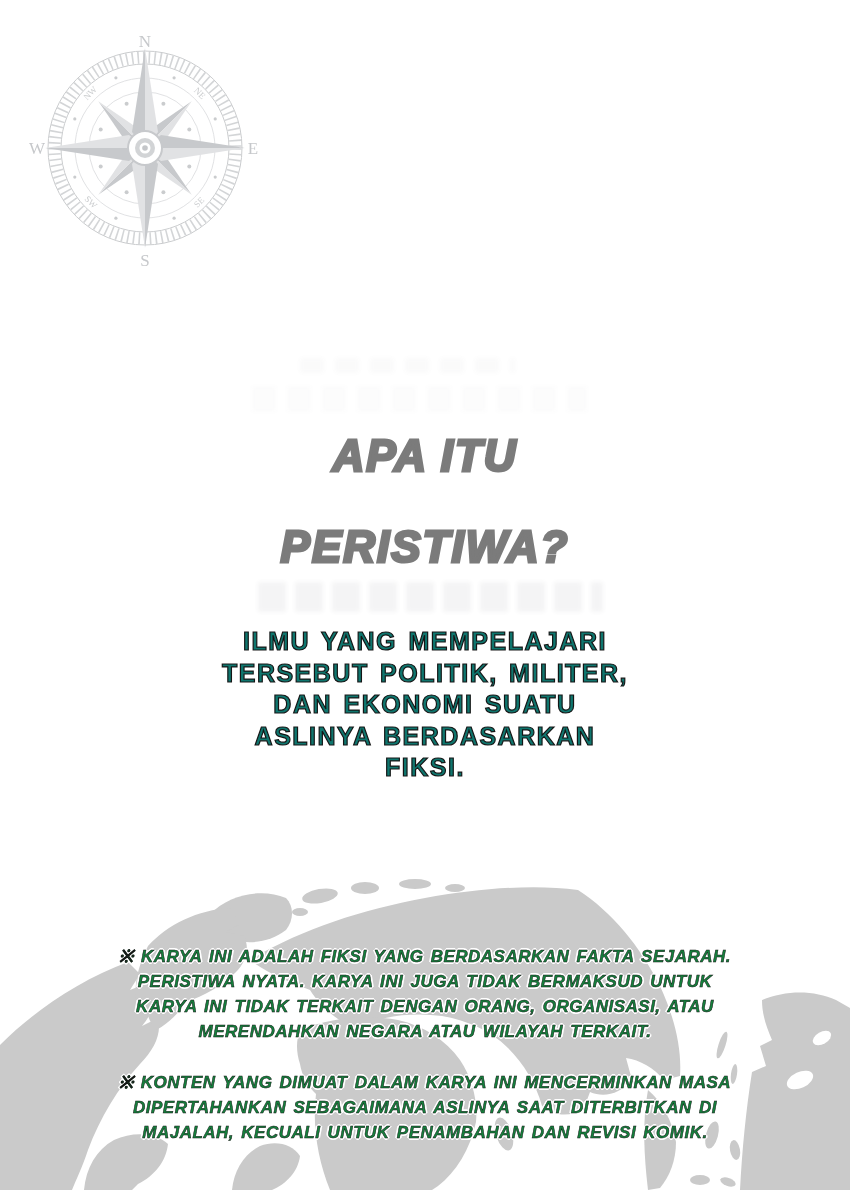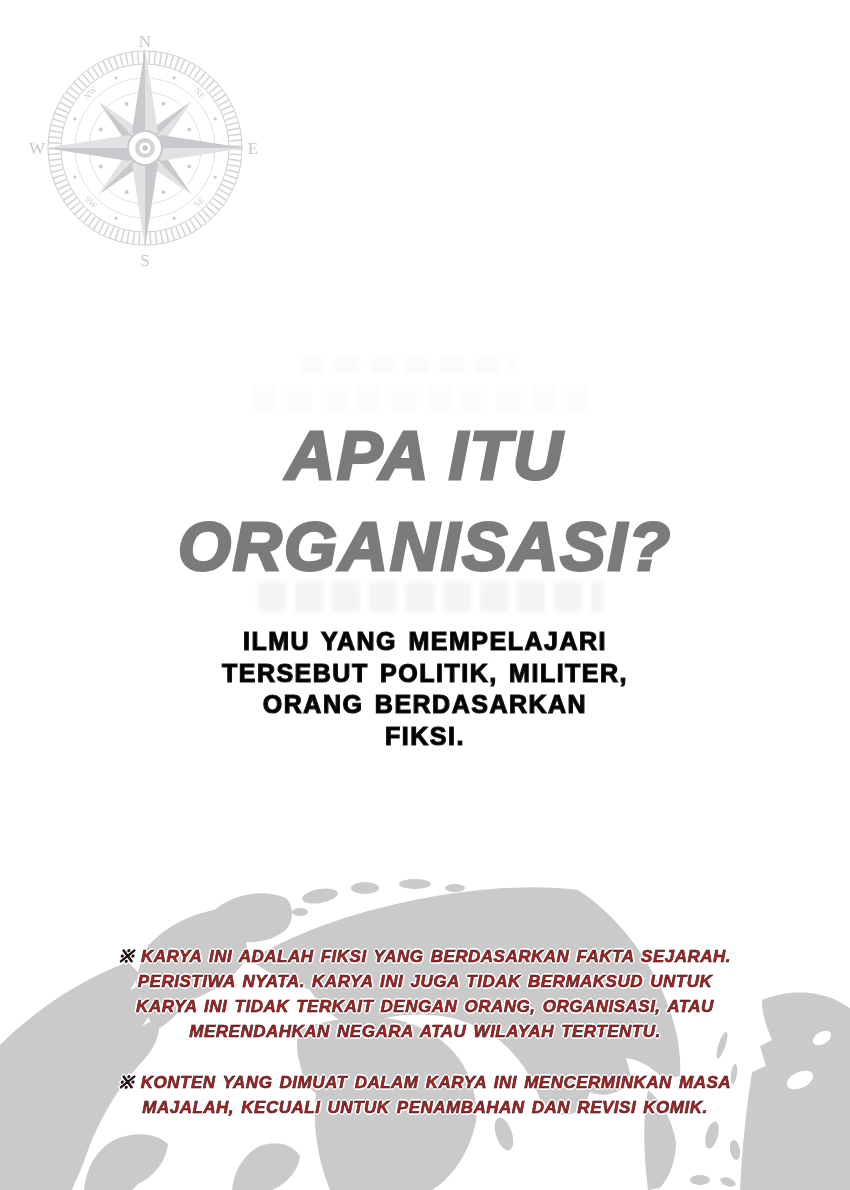--- a/index.html
+++ b/index.html
@@ -22,35 +22,35 @@
          background:repeating-linear-gradient(90deg,rgba(125,125,130,.12) 0 24px,rgba(255,255,255,0) 24px 35px);}
   .ghost-1{left:300px;top:358px;width:215px;height:15px;opacity:.30;}
   .ghost-2{left:252px;top:386px;width:335px;height:26px;opacity:.22;}
   .ghost-3{left:258px;top:582px;width:345px;height:30px;opacity:.45;
            background:repeating-linear-gradient(90deg,rgba(110,110,118,.16) 0 28px,rgba(255,255,255,0) 28px 37px);}
 
   
   .title-block{position:absolute;left:0;top:410px;width:850px;text-align:center;
                color:#7b7b7b;font-weight:bold;font-style:italic;
                letter-spacing:2px;line-height:91px;}
-  .title-line{font-size:68px;-webkit-text-stroke:3px #7b7b7b;}
+  .title-line{font-size:44px;-webkit-text-stroke:3px #7b7b7b;}
 
   
   .definition-block{position:absolute;left:0;top:626px;width:850px;text-align:center;
-                    color:#000000;font-weight:bold;font-size:25px;line-height:31.5px;
+                    color:#0f766e;font-weight:bold;font-size:25px;line-height:31.5px;
                     letter-spacing:1.5px;word-spacing:3px;-webkit-text-stroke:1.2px #151515;}
 
   
   .worldmap{position:absolute;left:0;top:850px;width:850px;height:340px;}
   .land{fill:#cacaca;}
   .sea{fill:#ffffff;}
 
   
   .disclaimer{position:absolute;left:0;width:850px;text-align:center;
-              color:#b91c1c;font-weight:bold;font-style:italic;
+              color:#15803d;font-weight:bold;font-style:italic;
               font-size:17px;line-height:25px;letter-spacing:.5px;word-spacing:2px;
               -webkit-text-stroke:.5px #151515;
               text-shadow:-2px 0 0 #fff,2px 0 0 #fff,0 -2px 0 #fff,0 2px 0 #fff,
                           -1px -1px 0 #fff,1px 1px 0 #fff,-1px 1px 0 #fff,1px -1px 0 #fff;}
   .disclaimer-1{top:944px;}
   .disclaimer-2{top:1070px;}
 </style>
 </head>
 <body>
 
@@ -129,27 +129,28 @@
     <text class="inter" x="176.4" y="179" text-anchor="middle" transform="rotate(-45 176.4 176.4)">SE</text>
     <text class="inter" x="67.6" y="179" text-anchor="middle" transform="rotate(45 67.6 176.4)">SW</text>
   </svg>
 
   <div class="ghost ghost-1"></div>
   <div class="ghost ghost-2"></div>
   <div class="ghost ghost-3"></div>
 
   <div class="title-block">
     <div class="title-line">APA ITU</div>
-    <div class="title-line">ORGANISASI?</div>
+    <div class="title-line">PERISTIWA?</div>
   </div>
 
   <div class="definition-block">
     <div>ILMU YANG MEMPELAJARI</div>
     <div>TERSEBUT POLITIK, MILITER,</div>
-    <div>ORANG BERDASARKAN</div>
+    <div>DAN EKONOMI SUATU</div>
+    <div>ASLINYA BERDASARKAN</div>
     <div>FIKSI.</div>
   </div>
 
   <svg class="worldmap" viewBox="0 0 850 340" preserveAspectRatio="none">
 
     <path class="land" d="M0,195 C35,160 80,130 128,112 L140,124 L130,140 L150,132 C158,146 154,162 142,176 L158,168 C162,184 154,200 140,214 C118,238 100,268 88,300 C82,318 76,330 72,340 L0,340 Z"></path>
 
     <path class="land" d="M210,64 C230,44 262,38 286,48 C294,56 294,70 286,80 C268,94 242,96 224,86 C216,80 210,72 210,64 Z"></path>
     <ellipse class="land" cx="320" cy="46" rx="18" ry="7" transform="rotate(-10 320 46)"></ellipse>
     <ellipse class="land" cx="365" cy="38" rx="14" ry="6"></ellipse>
@@ -181,21 +182,22 @@
     <ellipse class="sea" cx="822" cy="188" rx="10" ry="6" transform="rotate(-30 822 188)"></ellipse>
 
     <path class="land" d="M84,340 C86,318 96,300 114,290 C134,281 156,283 168,294 C166,312 154,326 138,334 L132,340 Z"></path>
     <path class="land" d="M232,340 C234,320 244,304 260,296 C276,290 292,294 300,306 C298,322 286,334 272,340 Z"></path>
   </svg>
 
   <div class="disclaimer disclaimer-1">
     <div>※ KARYA INI ADALAH FIKSI YANG BERDASARKAN FAKTA SEJARAH.</div>
     <div>PERISTIWA NYATA. KARYA INI JUGA TIDAK BERMAKSUD UNTUK</div>
     <div>KARYA INI TIDAK TERKAIT DENGAN ORANG, ORGANISASI, ATAU</div>
-    <div>MERENDAHKAN NEGARA ATAU WILAYAH TERTENTU.</div>
+    <div>MERENDAHKAN NEGARA ATAU WILAYAH TERKAIT.</div>
   </div>
 
   <div class="disclaimer disclaimer-2">
     <div>※ KONTEN YANG DIMUAT DALAM KARYA INI MENCERMINKAN MASA</div>
+    <div>DIPERTAHANKAN SEBAGAIMANA ASLINYA SAAT DITERBITKAN DI</div>
     <div>MAJALAH, KECUALI UNTUK PENAMBAHAN DAN REVISI KOMIK.</div>
   </div>
 
 </div>
 
 </body></html>

